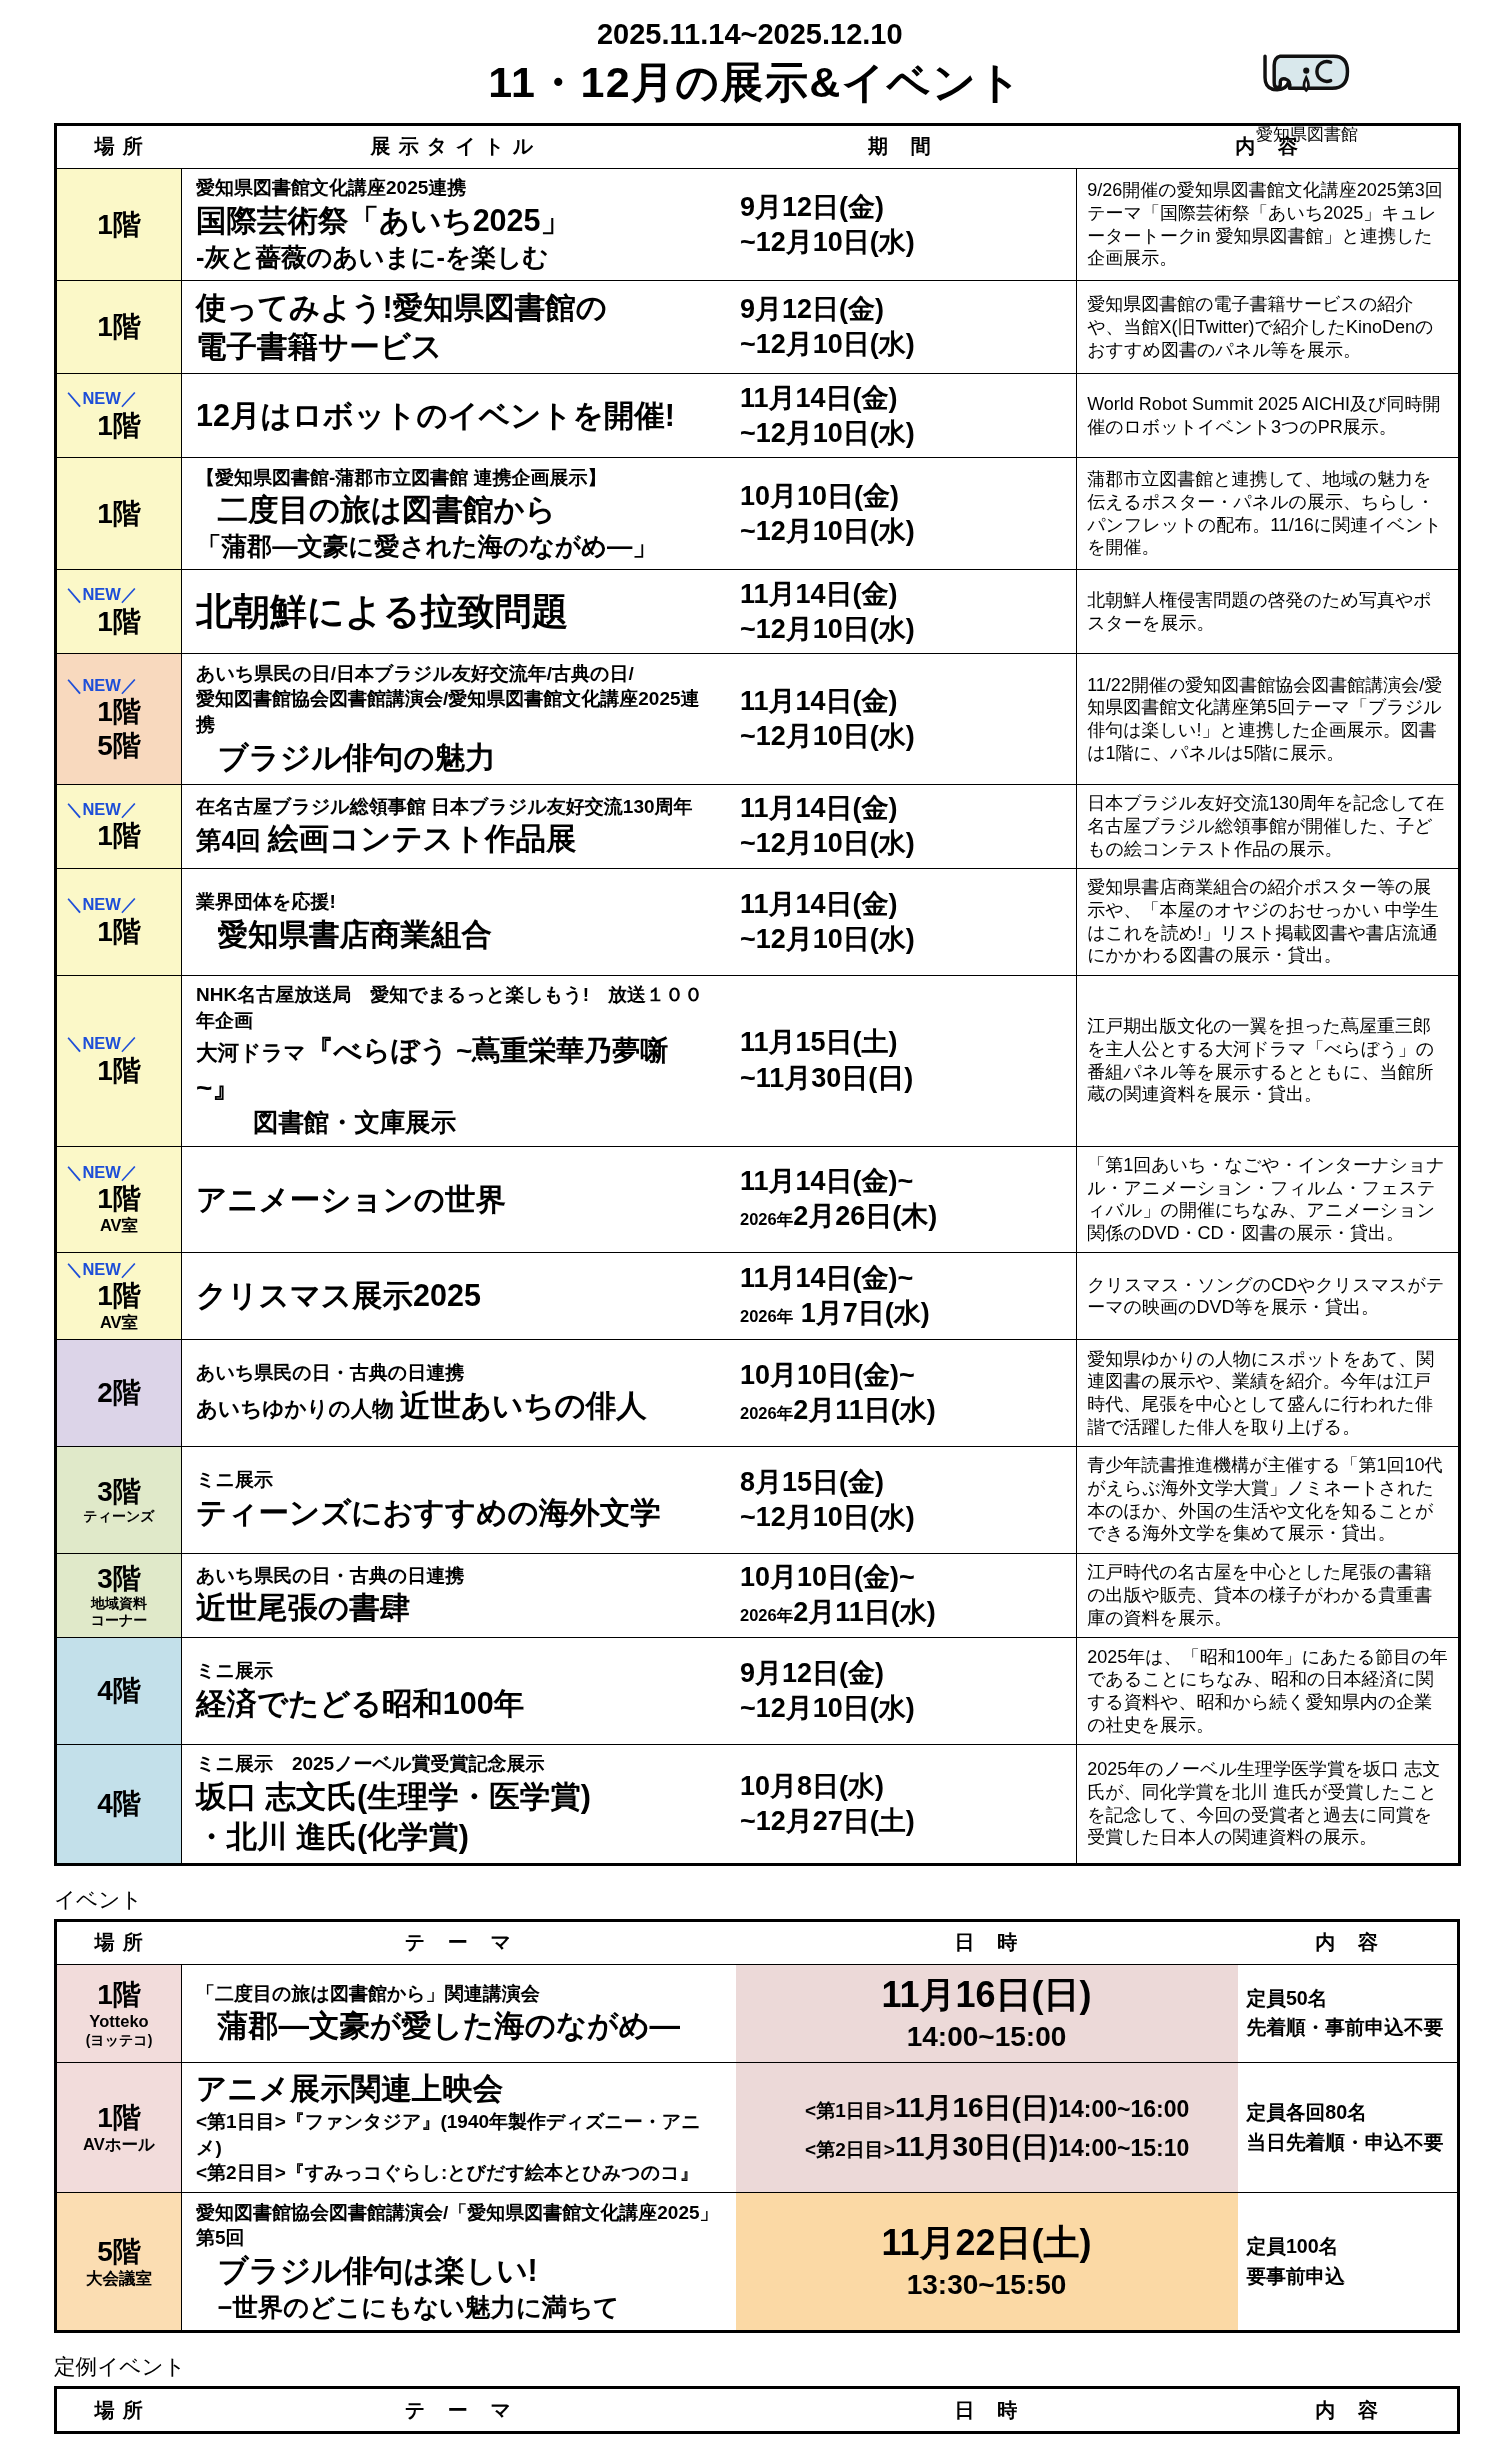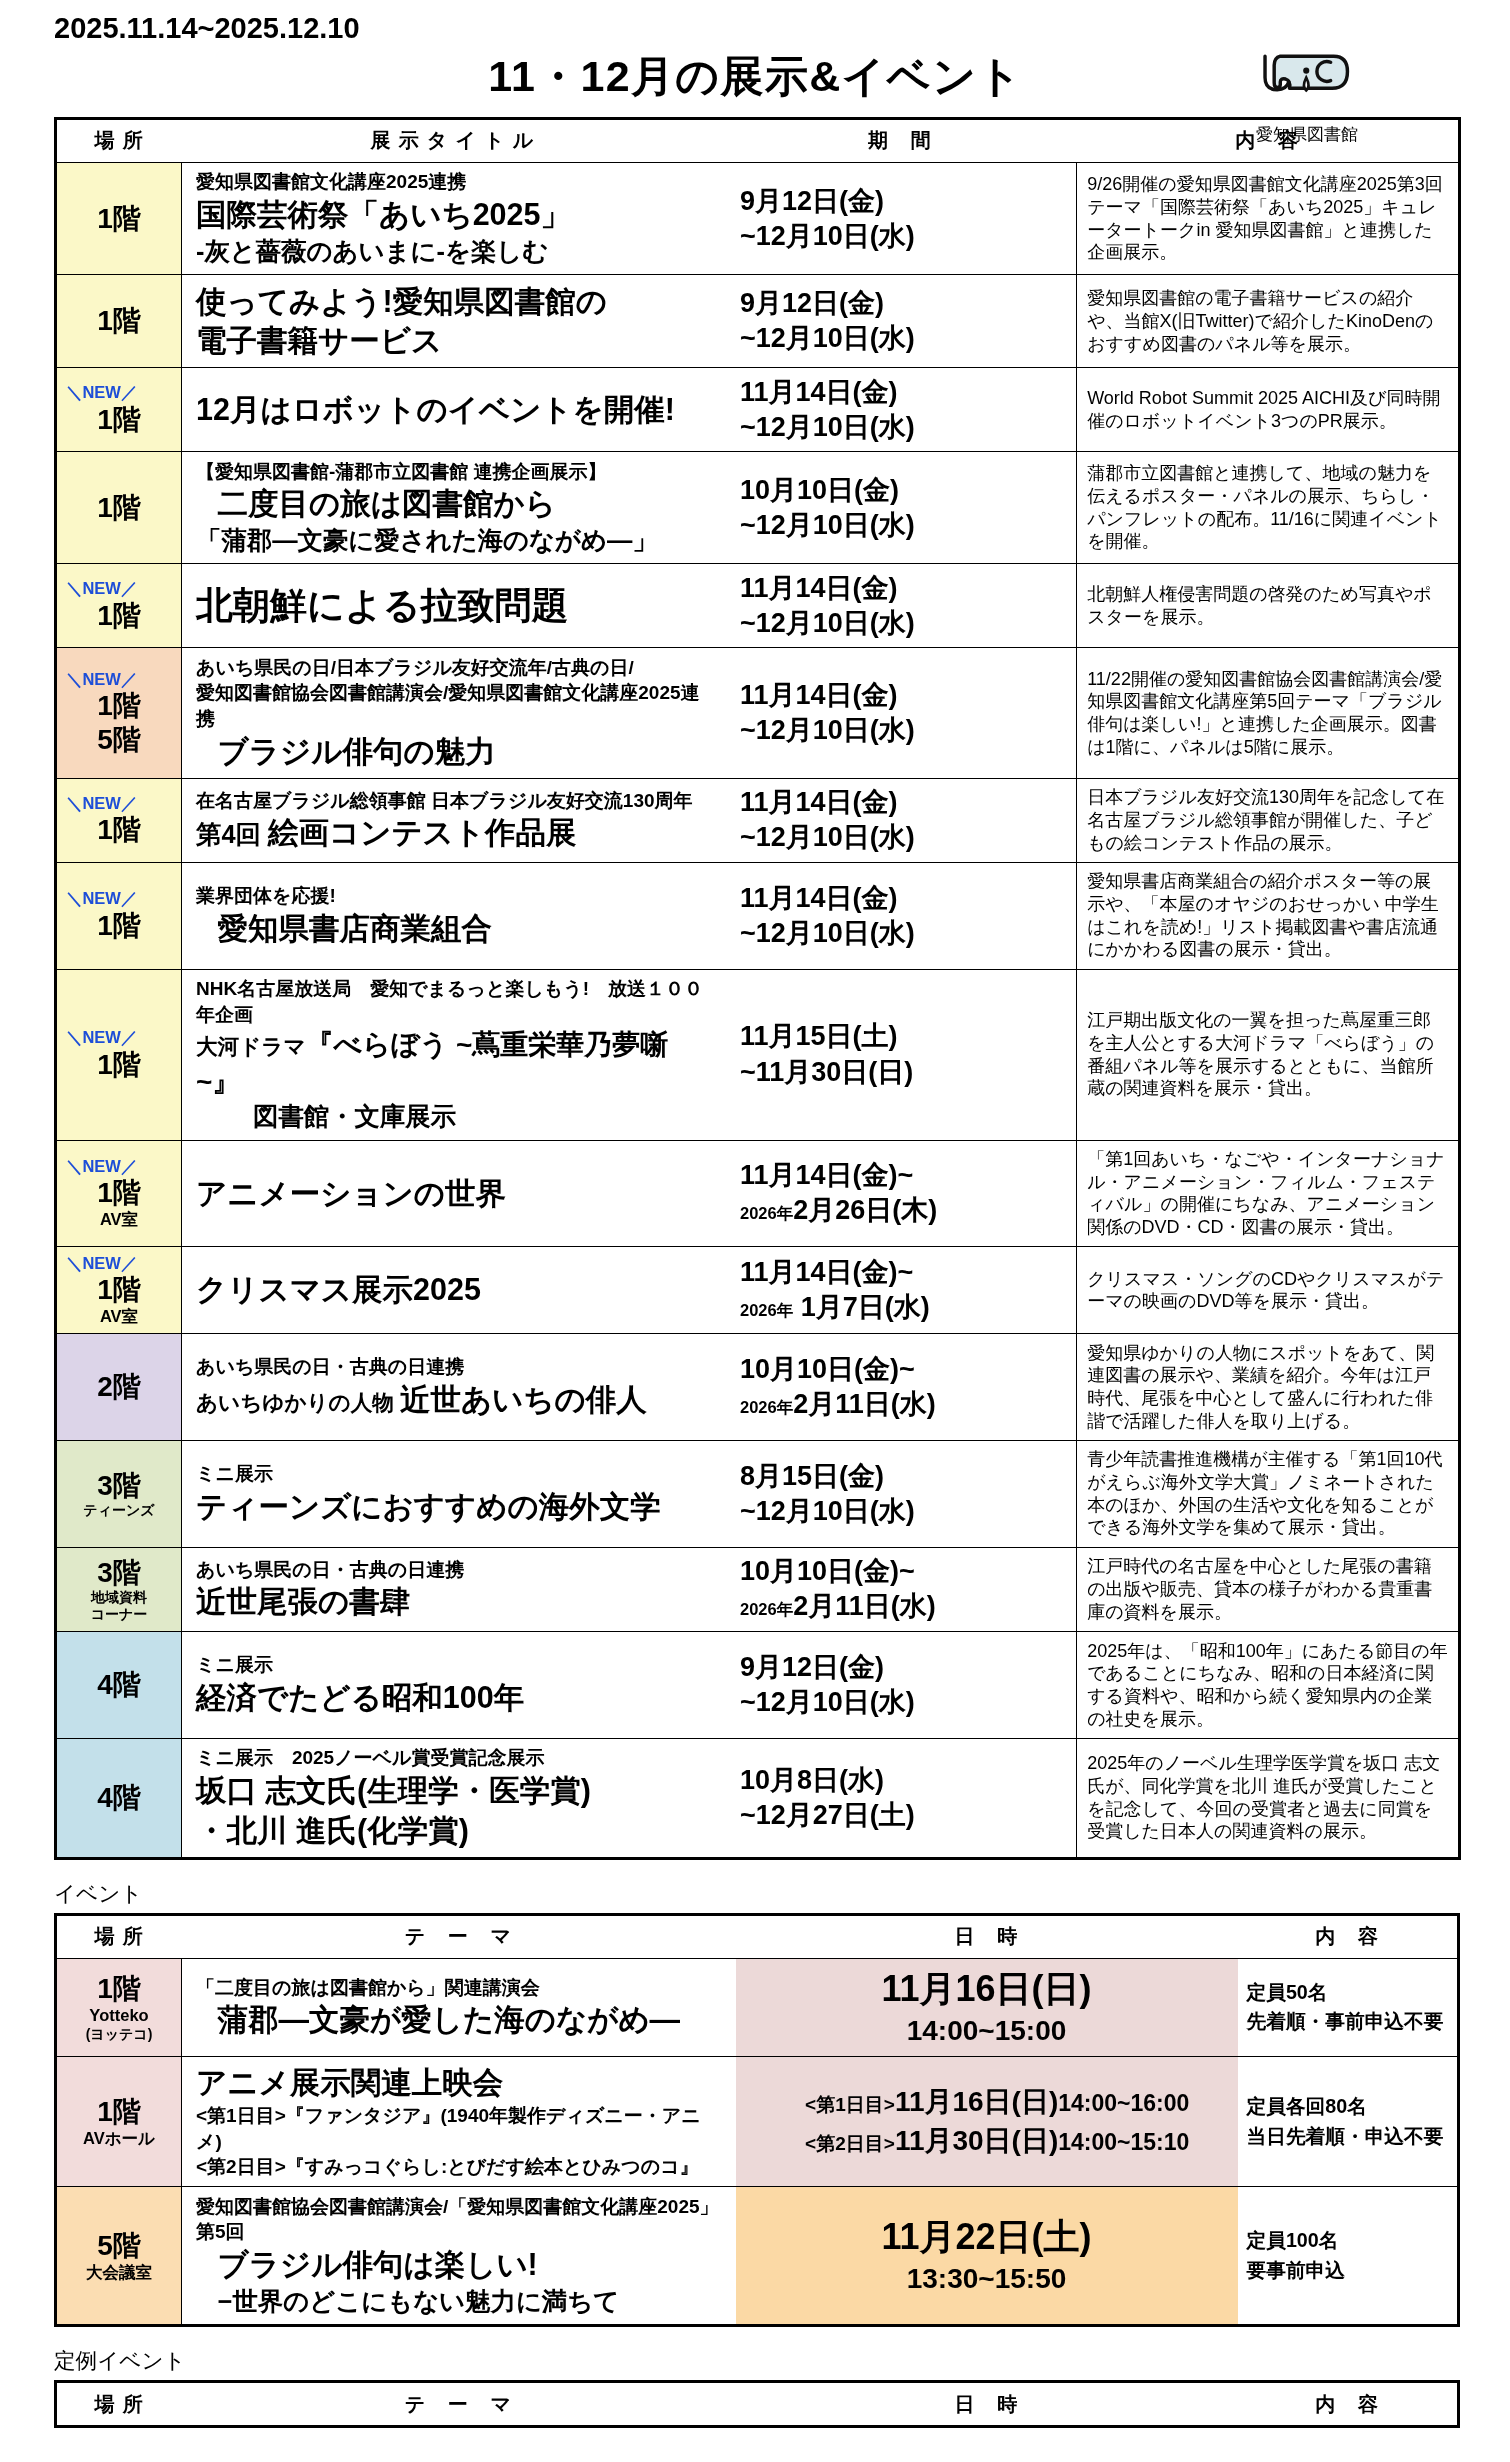--- a/index.html
+++ b/index.html
@@ -1,18 +1,18 @@
 <!DOCTYPE html>
 <html style="font-size:10.2px"><head>
 <meta charset="utf-8">
 <style>
   html,body{margin:0;padding:0;background:#fff;}
   body{width:1511px;height:2462px;font-family:"Liberation Sans","DejaVu Sans",sans-serif;color:#000;}
   .page{position:relative;padding:0 54px;}
-  .top-date{padding-top:12px;padding-right:11.4px;text-align:left;font-size:29px;font-weight:700;}
+  .top-date{padding-top:18px;padding-right:11.4px;text-align:center;font-size:29px;font-weight:700;}
   .title{text-align:center;font-size:43px;font-weight:800;margin:2.5px 0 11.4px;letter-spacing:1.3px;}
   .logo{position:absolute;top:47px;right:147px;width:114px;text-align:center;}
   .logo svg{display:block;margin:0 auto;}
   .logo-caption{font-size:17px;font-weight:400;margin-top:18px;}
   .section-label{font-size:21.6px;font-weight:400;margin:19px 0 5.1px;}
   table.grid{border-collapse:collapse;border:3.2px solid #000;table-layout:fixed;width:1403px;background:#fff;}
   .grid thead th{border-bottom:1.9px solid #000;font-size:20px;font-weight:700;padding:7.6px 0;letter-spacing:1.3px;}
   .grid td{border-top:1.3px solid #000;vertical-align:middle;}
   .place-cell{border-right:1.3px solid #000;text-align:center;padding:6.4px 2.5px;}
   .title-cell{padding:6.4px 14px;}

